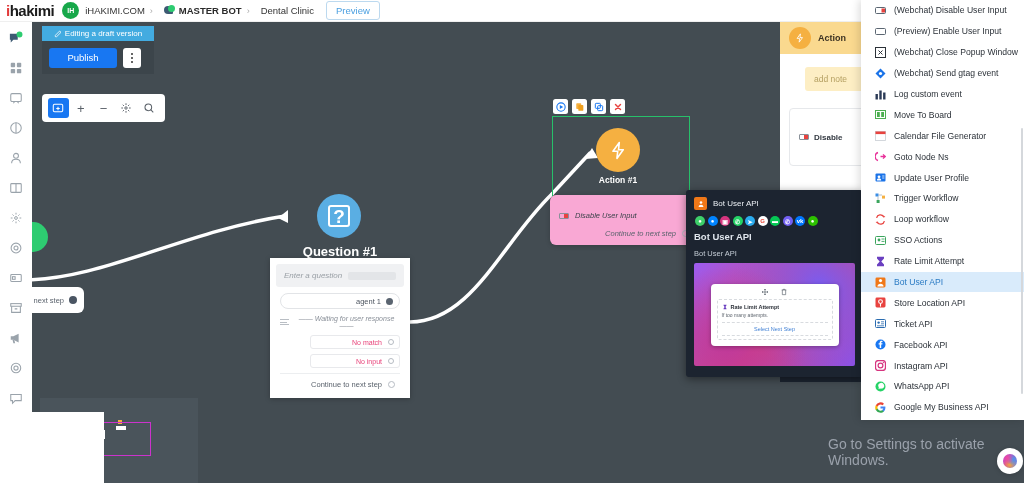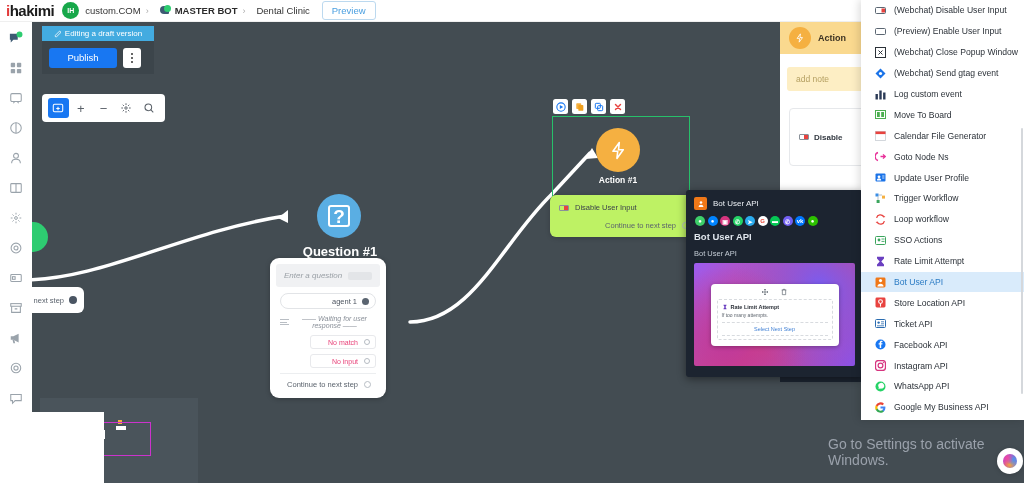--- a/index.html
+++ b/index.html
@@ -118,22 +118,22 @@
     border-radius: 50%; background: #5aaee3; display: flex; align-items: center;
     justify-content: center; z-index: 8; cursor: pointer;
   }
   .q-circle span { color:#fff; font-size:19px; font-weight:700; line-height:1;}
   .q-circle .frame { position:absolute; inset:11px; border:2px solid #fff; border-radius:3px;}
   .q-label {
     position:absolute; left:268px; top:222px; width:80px; text-align:center;
     color:#fff; font-size:13px; font-weight:700; z-index:8;
   }
   .q-card {
-    position:absolute; left:238px; top:236px; width:116px;
-    background:#fff; border-radius:9px; z-index:9; overflow:hidden;
+    position:absolute; left:238px; top:236px; width:140px;
+    background:#fff; border-radius:0; z-index:9; overflow:hidden;
     box-shadow: 0 1px 5px rgba(0,0,0,.25); padding:6px;
   }
   .q-head {
     background:#f0f1f3; border-radius:3px; padding:7px 8px; display:flex;
     align-items:center; gap:6px;
   }
   .q-head .ph { font-size:8px; color:#9aa0a6; font-style:italic; }
   .q-head .blurbar { flex:1; height:8px; background:#e3e5e8; border-radius:2px; }
   .q-body { padding: 6px 4px 2px 4px; }
   .pill {
@@ -189,23 +189,24 @@
     position:absolute; left:564px; top:106px; width:44px; height:44px;
     border-radius:50%; background:#f5b041; display:flex; align-items:center;
     justify-content:center; z-index:10; cursor:pointer;
   }
   .a-circle svg { width:19px; height:19px; }
   .a-label {
     position:absolute; left:546px; top:153px; width:80px; text-align:center;
     color:#fff; font-size:8.5px; font-weight:700; z-index:10;
   }
   .a-card {
-    position:absolute; left:518px; top:173px; width:148px; background:#bef264;
-    border-radius:6px; z-index:11; padding:8px 9px 7px 9px;
+    position:absolute; left:518px; top:173px; width:148px; background:#f9a8d4;
+    border-radius:6px; z-index:11; padding:16px 9px 7px 9px;
     box-shadow:0 1px 5px rgba(0,0,0,.2);
+    font-style:italic;
   }
   .a-row { display:flex; align-items:center; gap:6px; font-size:7.5px; color:#3c434b; }
   .tiny-toggle {
     width:10px; height:6px; border:1px solid #8a9199; border-radius:1px;
     position:relative; flex:none;
   }
   .tiny-toggle:after {
     content:""; position:absolute; right:0; top:0; bottom:0; width:4px; background:#e8433f;
   }
   .a-cont {
@@ -270,21 +271,21 @@
     height:32px; background:#fad98f; display:flex; align-items:center;
     gap:7px; padding-left:9px;
   }
   .rp-head .bolt {
     width:22px; height:22px; border-radius:50%; background:#f5b041;
     display:flex; align-items:center; justify-content:center; flex:none;
   }
   .rp-head .bolt svg { width:10px; height:10px; }
   .rp-head span { font-size:9px; color:#3c3222; font-weight:600; white-space:nowrap;}
   .rp-note {
-    margin:13px 9px 0 7px; background:#fdeec4; border-radius:3px; height:24px;
+    margin:13px 9px 0 25px; background:#fdeec4; border-radius:3px; height:24px;
     display:flex; align-items:center; padding-left:9px; font-size:8.5px; color:#b5a062;
   }
   .rp-item {
     margin:17px 9px 0 9px; border:1px solid #e6e8eb; border-radius:4px;
     height:58px; display:flex; align-items:center; padding-left:9px; gap:5px;
     font-size:8px; color:#31373f; font-weight:700; white-space:nowrap;
   }
   .rp-dark-strip {
     position:absolute; left:0; bottom:0; width:95px; height:14px; background:#1c2430;
   }
@@ -336,21 +337,21 @@
   }
 </style>
 </head>
 <body>
 
 <div id="app">
 
   <div class="topbar">
     <div class="logo"><span class="i">i</span><span></span>hakimi</div>
     <div class="avatar-circle">IH</div>
-    <div class="crumb">custom.COM</div>
+    <div class="crumb">iHAKIMI.COM</div>
     <div class="crumb-sep">›</div>
     <div class="crumb bold">
       <span class="bot-dot"></span><span>MASTER BOT</span>
     </div>
     <div class="crumb-sep">›</div>
     <div class="crumb">Dental Clinic</div>
     <div class="preview-btn">Preview</div>
   </div>
 
   <div class="rail">

